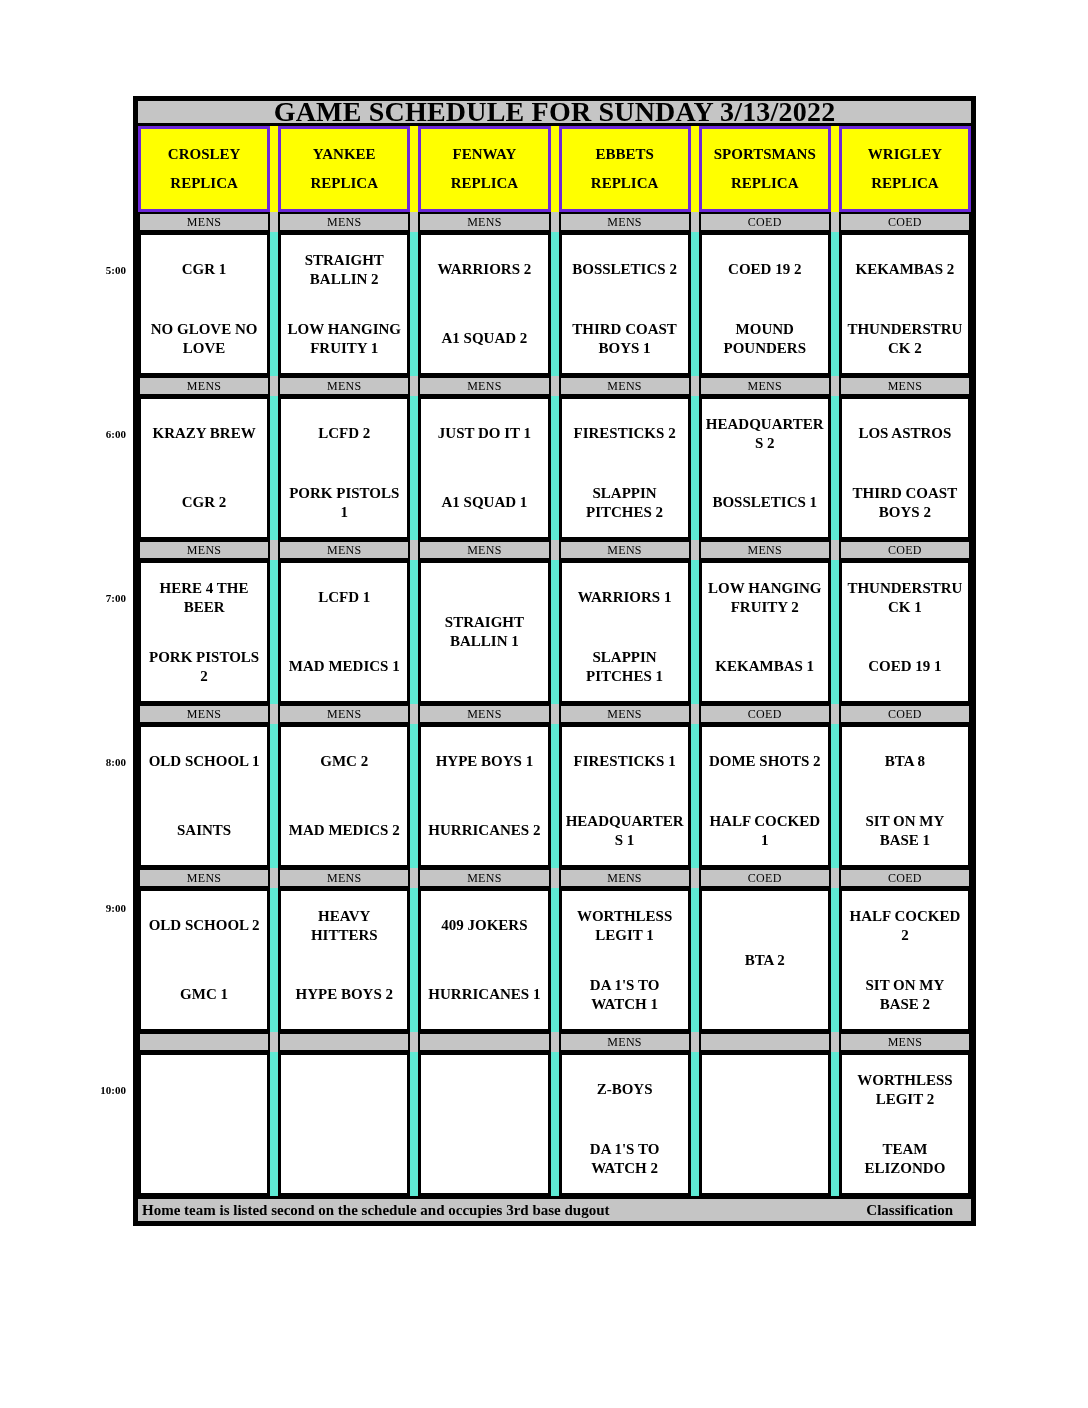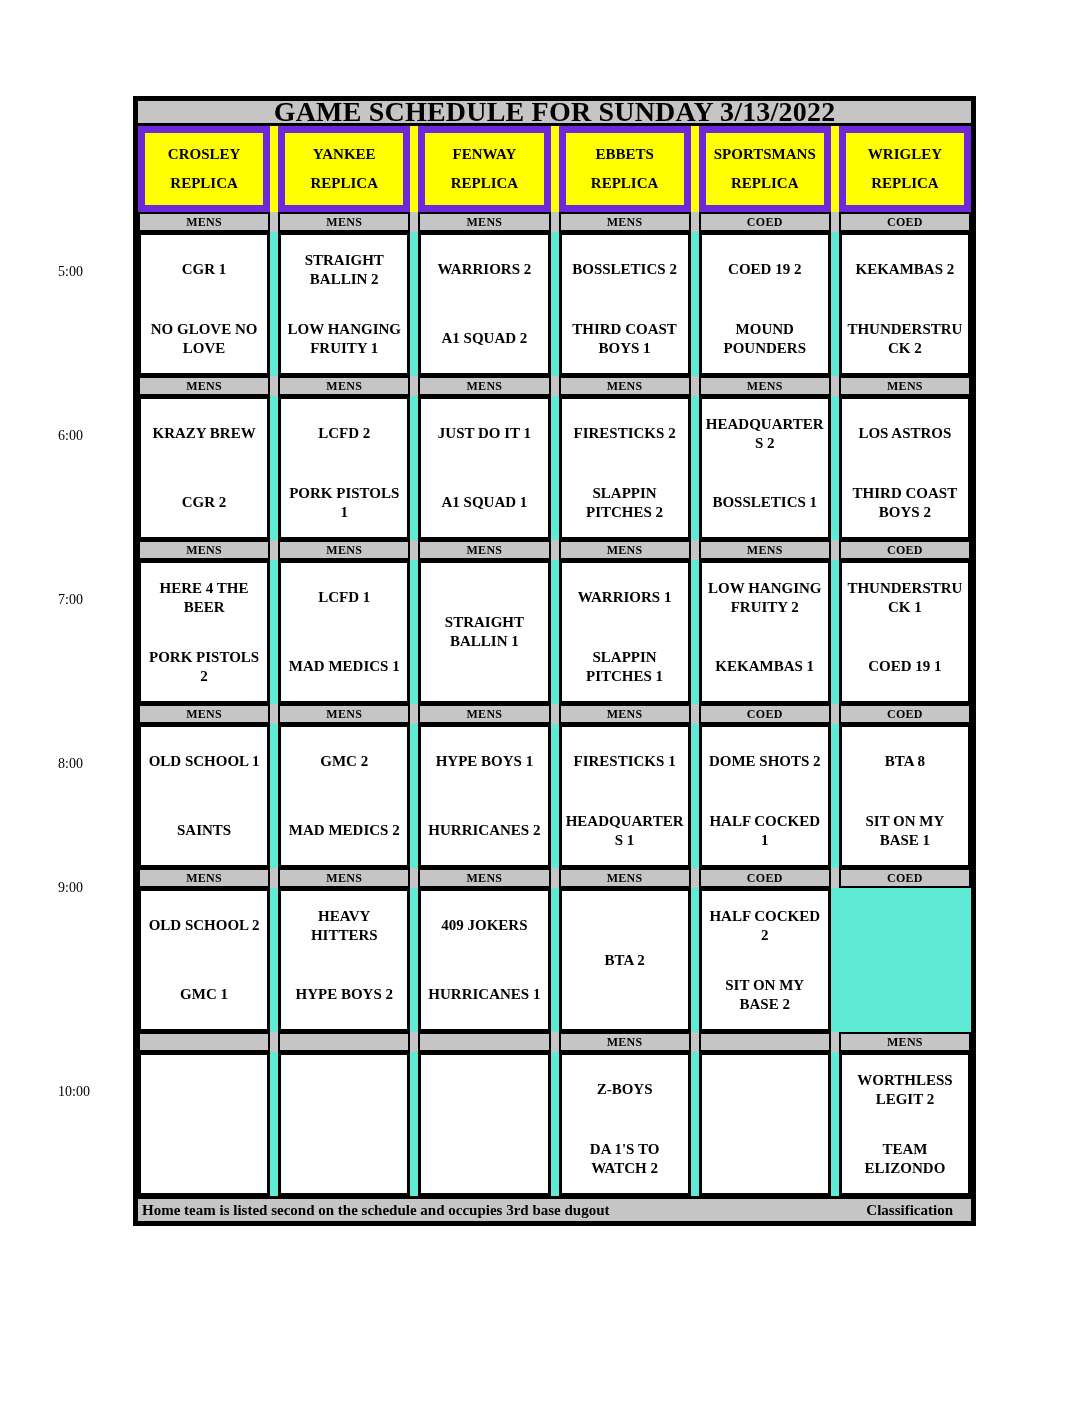--- a/index.html
+++ b/index.html
@@ -13,58 +13,58 @@
     border:5px solid #000;box-sizing:border-box;background:#fff;
   }
   .title-row{
     height:22px;border-bottom:3px solid #000;
     display:flex;align-items:center;justify-content:center;
     font-weight:bold;font-size:28px;letter-spacing:.2px;
   }
   .grid{display:grid;grid-template-columns:repeat(6,1fr);column-gap:8px;}
   .header-row{height:86px;}
   .header-cell{
-    border:7px solid #6d28d9;box-sizing:border-box;
+    border:3px solid #6d28d9;box-sizing:border-box;
     display:flex;flex-direction:column;align-items:center;justify-content:center;
     gap:12px;font-weight:bold;font-size:15px;text-align:left;
   }
   .band-row{height:20px;}
   .band-cell{
     border:2px solid #000;box-sizing:border-box;
     display:flex;align-items:center;justify-content:center;
-    font-weight:bold;font-size:12px;letter-spacing:.3px;
+    font-weight:normal;font-size:12px;letter-spacing:.3px;
   }
   .game-row{height:144px;background:#5eead4;}
   .game-cell{
     border:3px solid #000;box-sizing:border-box;background:#fff;
     display:flex;flex-direction:column;
   }
   .team{
     flex:1;display:flex;align-items:center;justify-content:center;
     text-align:center;font-weight:bold;font-size:15px;line-height:1.25;
     padding:0 3px;overflow-wrap:anywhere;
   }
   .footer-row{
     height:25px;border-top:3px solid #000;
     display:flex;align-items:center;justify-content:space-between;
     font-weight:bold;font-size:15px;padding:0 18px 0 4px;box-sizing:border-box;
   }
   .time-label{
-    position:absolute;left:58px;width:68px;text-align:left;
-    font-weight:normal;font-size:14px;
+    position:absolute;left:58px;width:68px;text-align:right;
+    font-weight:bold;font-size:11px;
   }
 </style>
 </head>
 <body>
 
 <div class="time-label" style="top:264px">5:00</div>
 <div class="time-label" style="top:428px">6:00</div>
 <div class="time-label" style="top:592px">7:00</div>
 <div class="time-label" style="top:756px">8:00</div>
-<div class="time-label" style="top:880px">9:00</div>
+<div class="time-label" style="top:902px">9:00</div>
 <div class="time-label" style="top:1084px">10:00</div>
 
 <div class="table-outer">
 
   <div class="title-row" style="background:#c5c5c5">GAME SCHEDULE FOR SUNDAY 3/13/2022</div>
 
   <div class="grid header-row" style="background:#ffff00">
     <div class="header-cell">
         <div>CROSLEY</div>
         <div>REPLICA</div>
@@ -243,20 +243,24 @@
         <div class="team">OLD SCHOOL 2</div>
         <div class="team">GMC 1</div>
       </div>
     <div class="game-cell">
         <div class="team">HEAVY HITTERS</div>
         <div class="team">HYPE BOYS 2</div>
       </div>
     <div class="game-cell">
         <div class="team">409 JOKERS</div>
         <div class="team">HURRICANES 1</div>
+      </div>
+    <div class="game-cell">
+        <div class="team">WORTHLESS LEGIT 1</div>
+        <div class="team">DA 1'S TO WATCH 1</div>
       </div>
     <div class="game-cell">
         <div class="team">BTA 2</div>
       </div>
     <div class="game-cell">
         <div class="team">HALF COCKED 2</div>
         <div class="team">SIT ON MY BASE 2</div>
       </div>
   </div>
 

